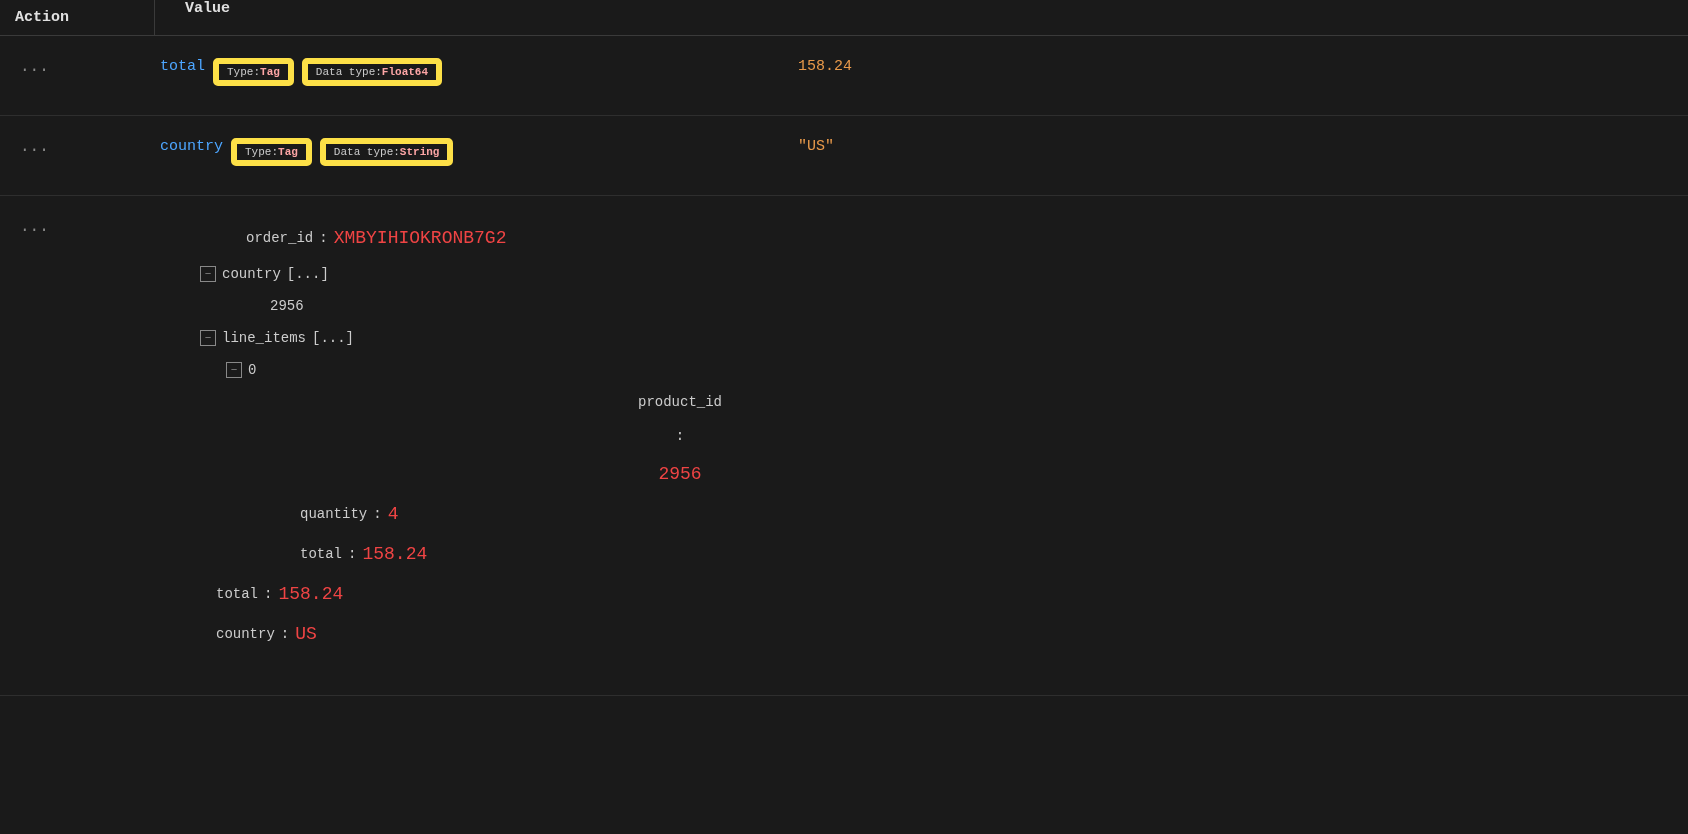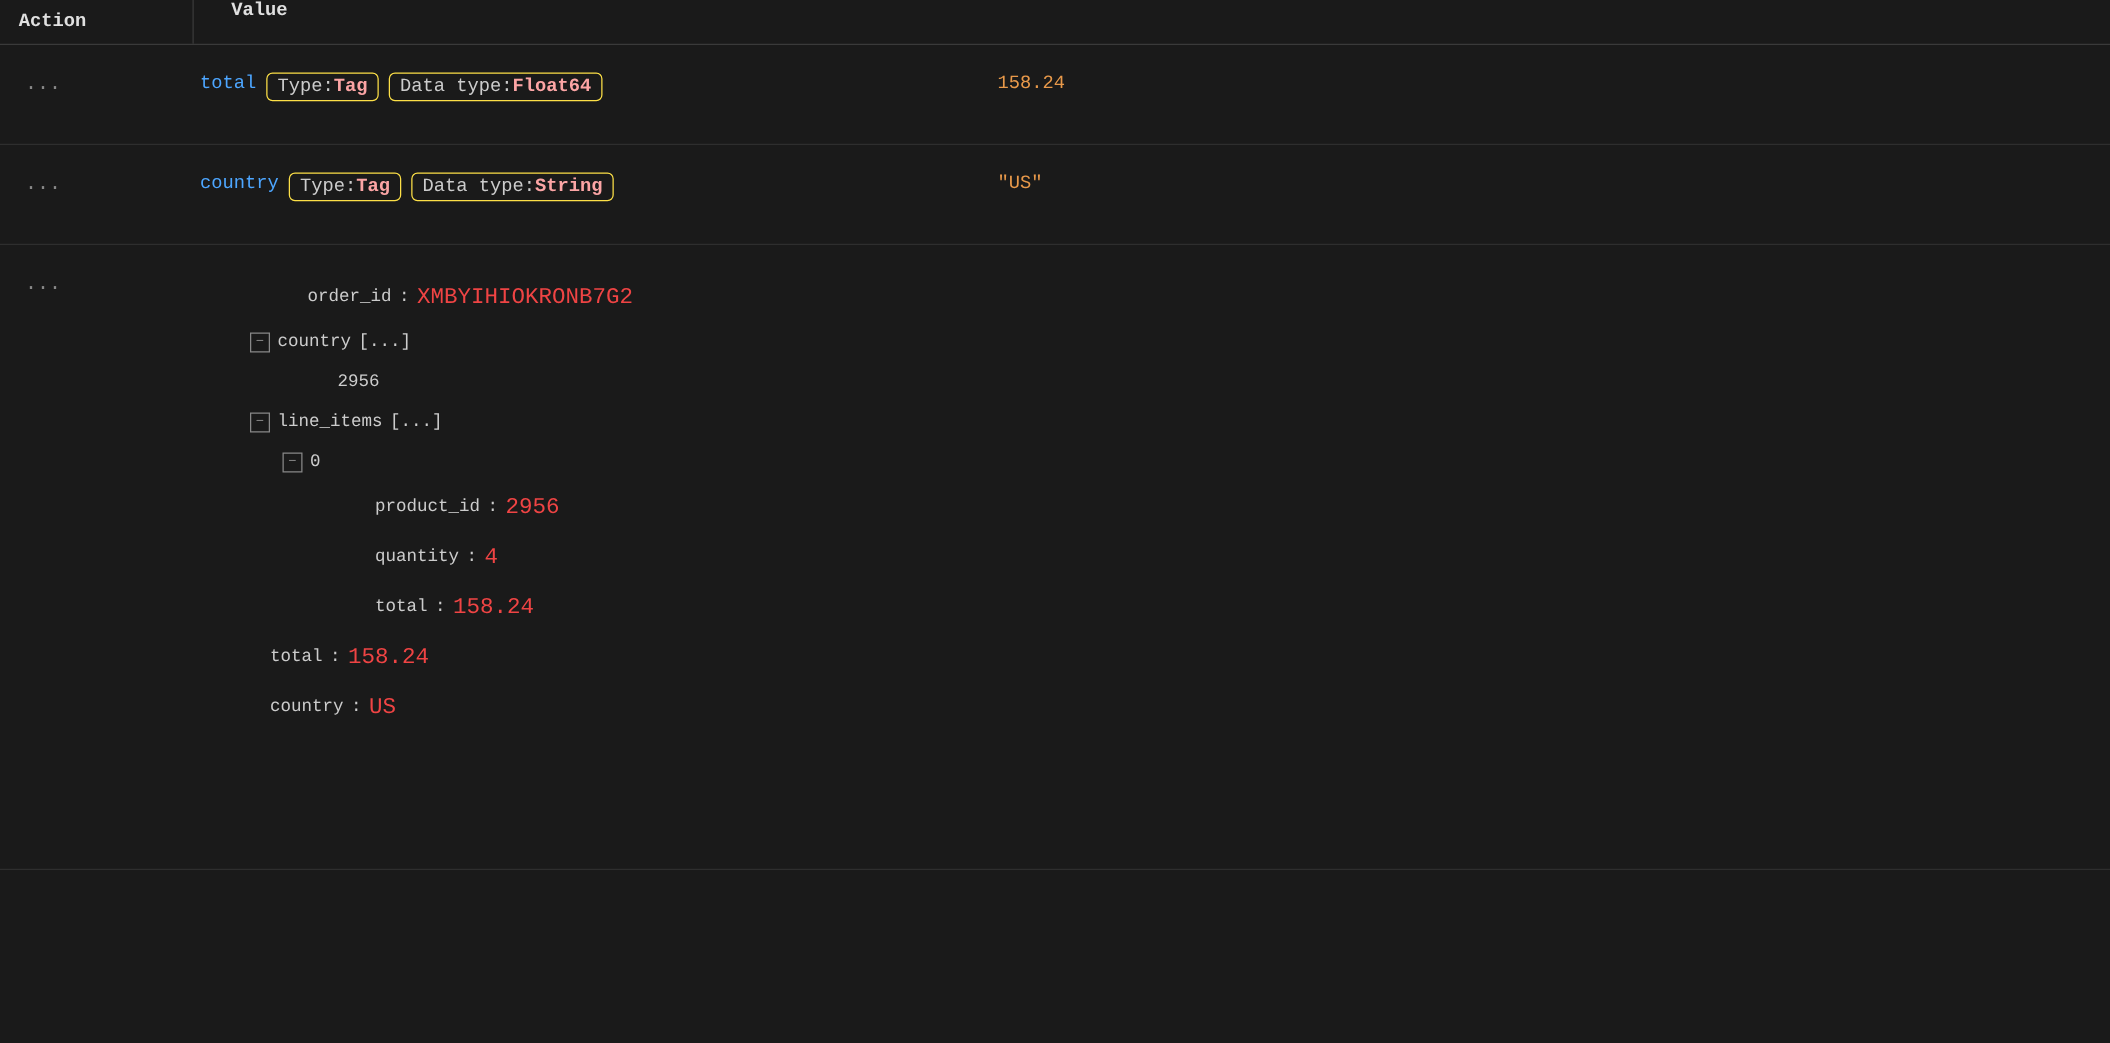--- a/index.html
+++ b/index.html
@@ -93,24 +93,24 @@
 
     .field-name {
       color: #4da6ff;
       font-size: 15px;
       font-weight: 500;
     }
 
     .tag-badge {
       display: inline-flex;
       align-items: center;
-      border: 1px solid #fde047;
+      border: 6px solid #fde047;
       border-radius: 5px;
       padding: 2px 8px;
-      font-size: 15px;
+      font-size: 11px;
       color: #ccc;
       background: transparent;
     }
 
     .tag-badge strong {
       color: #fca5a5;
       font-weight: 700;
     }
 
     .row-value {
@@ -258,21 +258,21 @@
           <span class="collapse-icon">−</span>
           <span class="tree-key">line_items</span>
           <span class="tree-key">[...]</span>
         </div>
 
         <div class="tree-line" style="margin-left: 36px;">
           <span class="collapse-icon">−</span>
           <span class="tree-key">0</span>
         </div>
 
-        <div class="tree-line" style="margin-left: 110px;">
+        <div class="tree-line" style="margin-left: 110px; flex-direction: column;">
           <span class="tree-key">product_id</span>
           <span class="tree-colon"> : </span>
           <span class="tree-value-orange">2956</span>
         </div>
 
         <div class="tree-line" style="margin-left: 110px; font-family: Liberation Mono, monospace;">
           <span class="tree-key">quantity</span>
           <span class="tree-colon"> : </span>
           <span class="tree-value-orange">4</span>
         </div>

